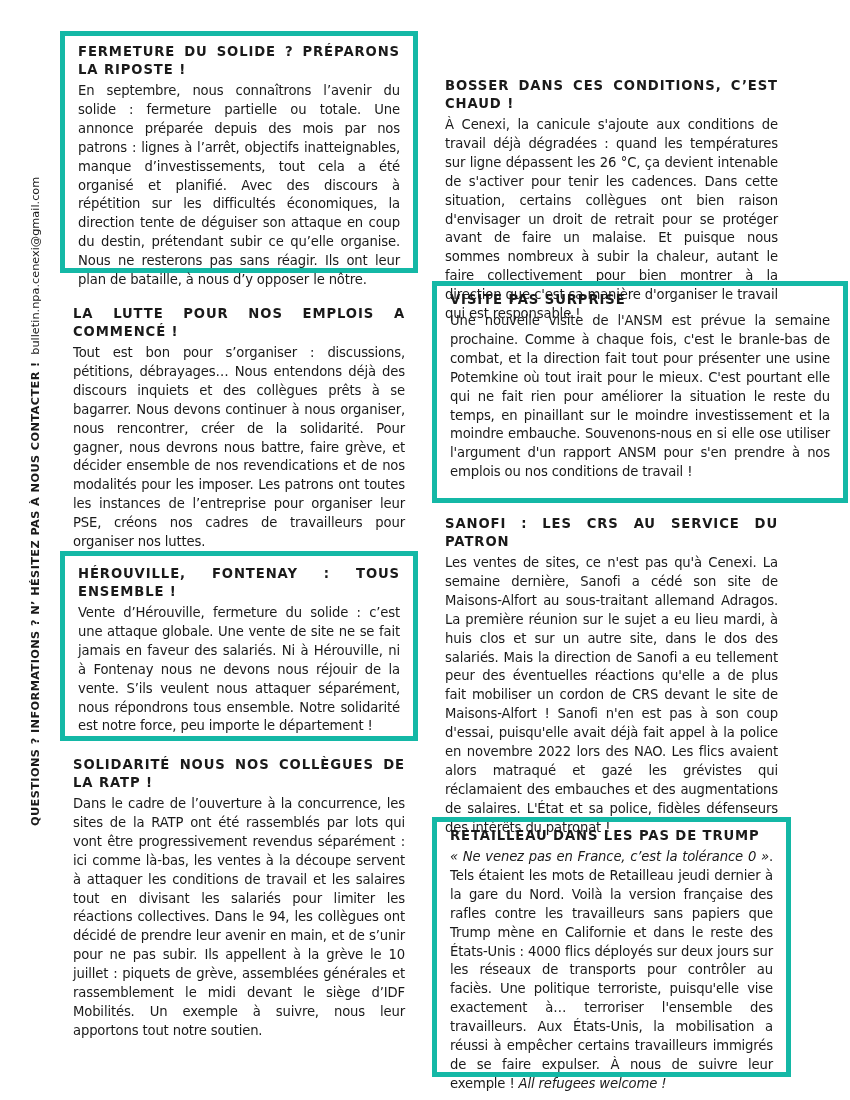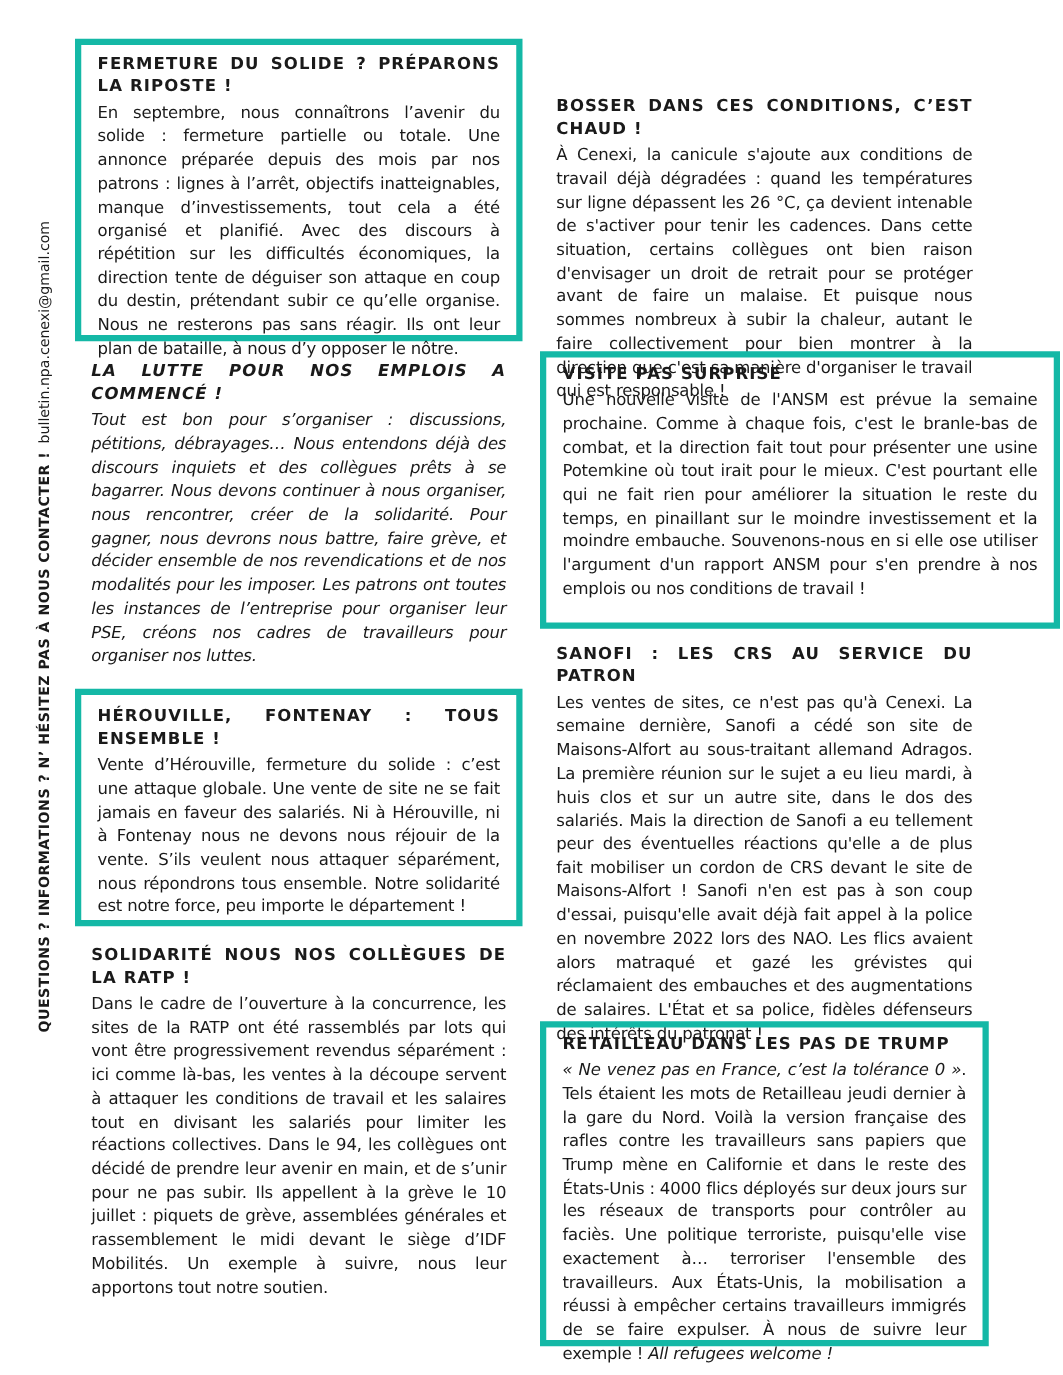--- a/index.html
+++ b/index.html
@@ -27,21 +27,21 @@
       letter-spacing: 0.9px; text-align: justify; margin: 0 0 3px 0;
     }
     .article .body {
       font-size: 13.2px; line-height: 18.9px; text-align: justify;
       hyphens: auto; margin: 0; letter-spacing: -0.15px;
     }
     .article .body em { font-style: italic; }
 
     
     #a1 { position: absolute; top: 0; left: 0; width: 358px; height: 242px; padding: 7px 13px 0 13px; }
-    #a2 { position: absolute; top: 258px; left: 0; width: 358px; padding: 0 13px; font-style: italic; }
+    #a2 { position: absolute; top: 274px; left: 0; width: 358px; padding: 0 13px; }
     #a3 { position: absolute; top: 520px; left: 0; width: 358px; height: 190px; padding: 9px 13px 16px 13px; }
     #a4 { position: absolute; top: 725px; left: 0; width: 358px; padding: 0 13px; }
 
     
     #b1 { position: absolute; top: 12px; left: 0; width: 359px; padding: 6px 13px 0 13px; margin-top: 28px; }
     #b2 { position: absolute; top: 250px; left: 0; width: 416px; height: 222px; padding: 5px 13px 0 13px; }
     #b3 { position: absolute; top: 484px; left: 0; width: 359px; padding: 0 13px; }
     #b4 { position: absolute; top: 786px; left: 0; width: 359px; height: 260px; padding: 5px 13px 0 13px; }
   </style>
 </head>

